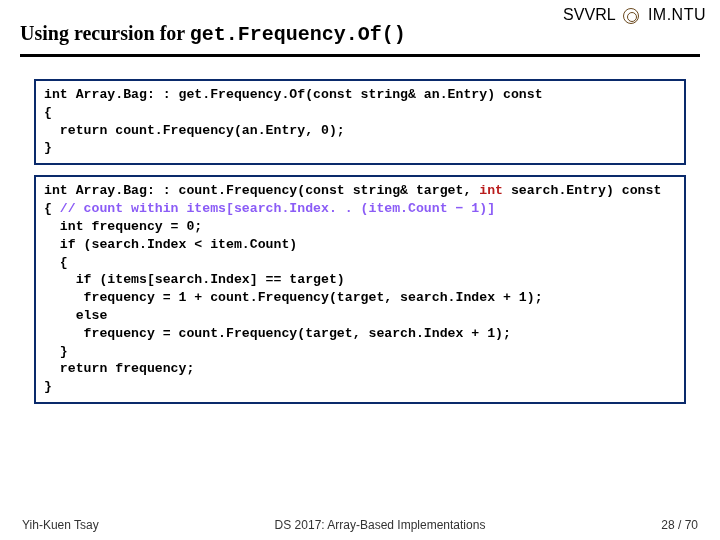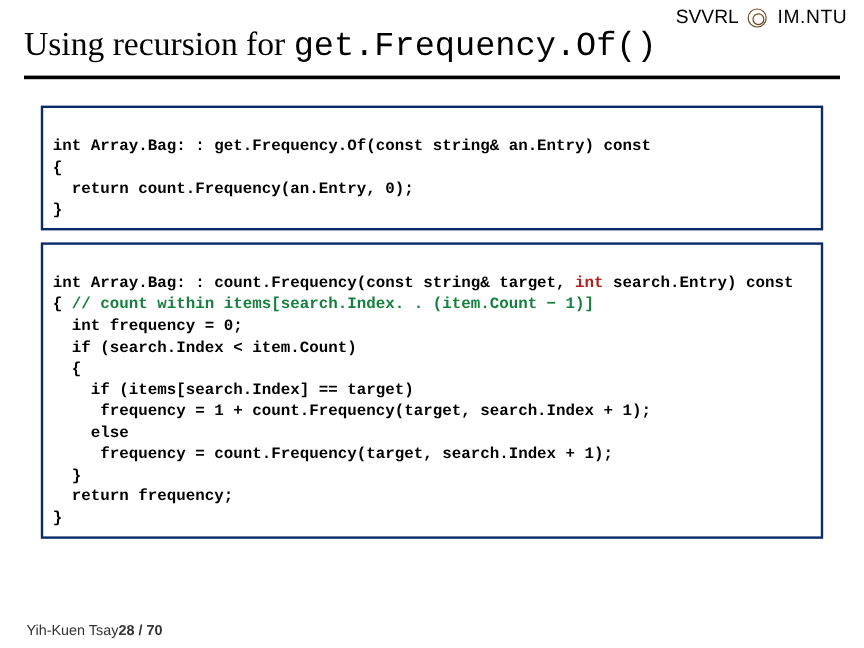--- a/index.html
+++ b/index.html
@@ -4,50 +4,50 @@
 <style>
   * { margin: 0; padding: 0; box-sizing: border-box; }
   html, body { width: 720px; height: 540px; font-family: Georgia, "Times New Roman", serif; background: #fff; color: #000; }
   .slide { width: 720px; height: 540px; position: relative; padding: 8px 20px 0 20px; }
   .header-right { position: absolute; top: 6px; right: 14px; font-size: 16px; font-family: Arial, Helvetica, sans-serif; }
   .header-right .svvrl { letter-spacing: 0; text-align: center; }
   .header-right .at { display: inline-block; vertical-align: middle; margin: 0 4px; }
   .header-right .ntu { letter-spacing: 0.5px; margin-top: 27px; }
   .logo { display: inline-block; width: 16px; height: 16px; border: 1.3px solid #6b4a20; border-radius: 50%; position: relative; vertical-align: -2px; }
   .logo::before { content: ""; position: absolute; left: 50%; top: 50%; width: 8px; height: 8px; margin-left: -4px; margin-top: -4px; border: 1px solid #6b4a20; border-radius: 50%; }
-  .title { font-size: 28px; margin-top: 14px; font-weight: 400; color: #000; }
+  .title { font-size: 20px; margin-top: 14px; font-weight: 700; color: #000; }
   .title-mono { font-family: "Courier New", Courier, monospace; }
   .rule { height: 3px; width: 100%; background: #000; margin: 8px 0 22px 0; }
   .codebox {
     border: 2.5px solid #0a2a6b;
     background: #fff;
     font-family: "Courier New", Courier, monospace;
     font-size: 13.2px;
     line-height: 1.35;
     font-weight: bold;
-    padding: 23px 8px 6px 8px;
+    padding: 5px 8px 6px 8px;
     margin: 0 14px 10px 14px;
     white-space: pre;
     overflow: hidden;
   }
   .kw-int { color: #b91c1c; }
-  .comment { color: #15803d; }
+  .comment { color: #8b5cf6; }
   .footer {
     position: absolute;
     left: 0; right: 0; bottom: 8px;
     display: flex;
     font-size: 12px;
     font-family: Arial, Helvetica, sans-serif;
     color: #333;
     padding: 0 22px;
     align-items: baseline;
   }
   .footer .left { flex: 0 0 auto; }
   .footer .center { flex: 1 1 auto; text-align: center; }
-  .footer .right { flex: 0 0 auto; font-weight: bold; }
+  .footer .right { flex: 0 0 auto; }
 </style>
 </head>
 <body>
 
 <div class="slide">
 
   <div class="header-right">
     <span class="svvrl">SVVRL</span>
     <span class="at logo"></span>
     <span class="ntu">IM.NTU</span>
@@ -71,16 +71,17 @@
     if (items[search.Index] == target)
      frequency = 1 + count.Frequency(target, search.Index + 1);
     else
      frequency = count.Frequency(target, search.Index + 1);
   }
   return frequency;
 }</span></div>
 
   <div class="footer">
     <span class="left">Yih-Kuen Tsay</span>
+    <span class="center">DS 2017: Array-Based Implementations</span>
     <span class="right">28 / 70</span>
   </div>
 
 </div>
 
 </body></html>

